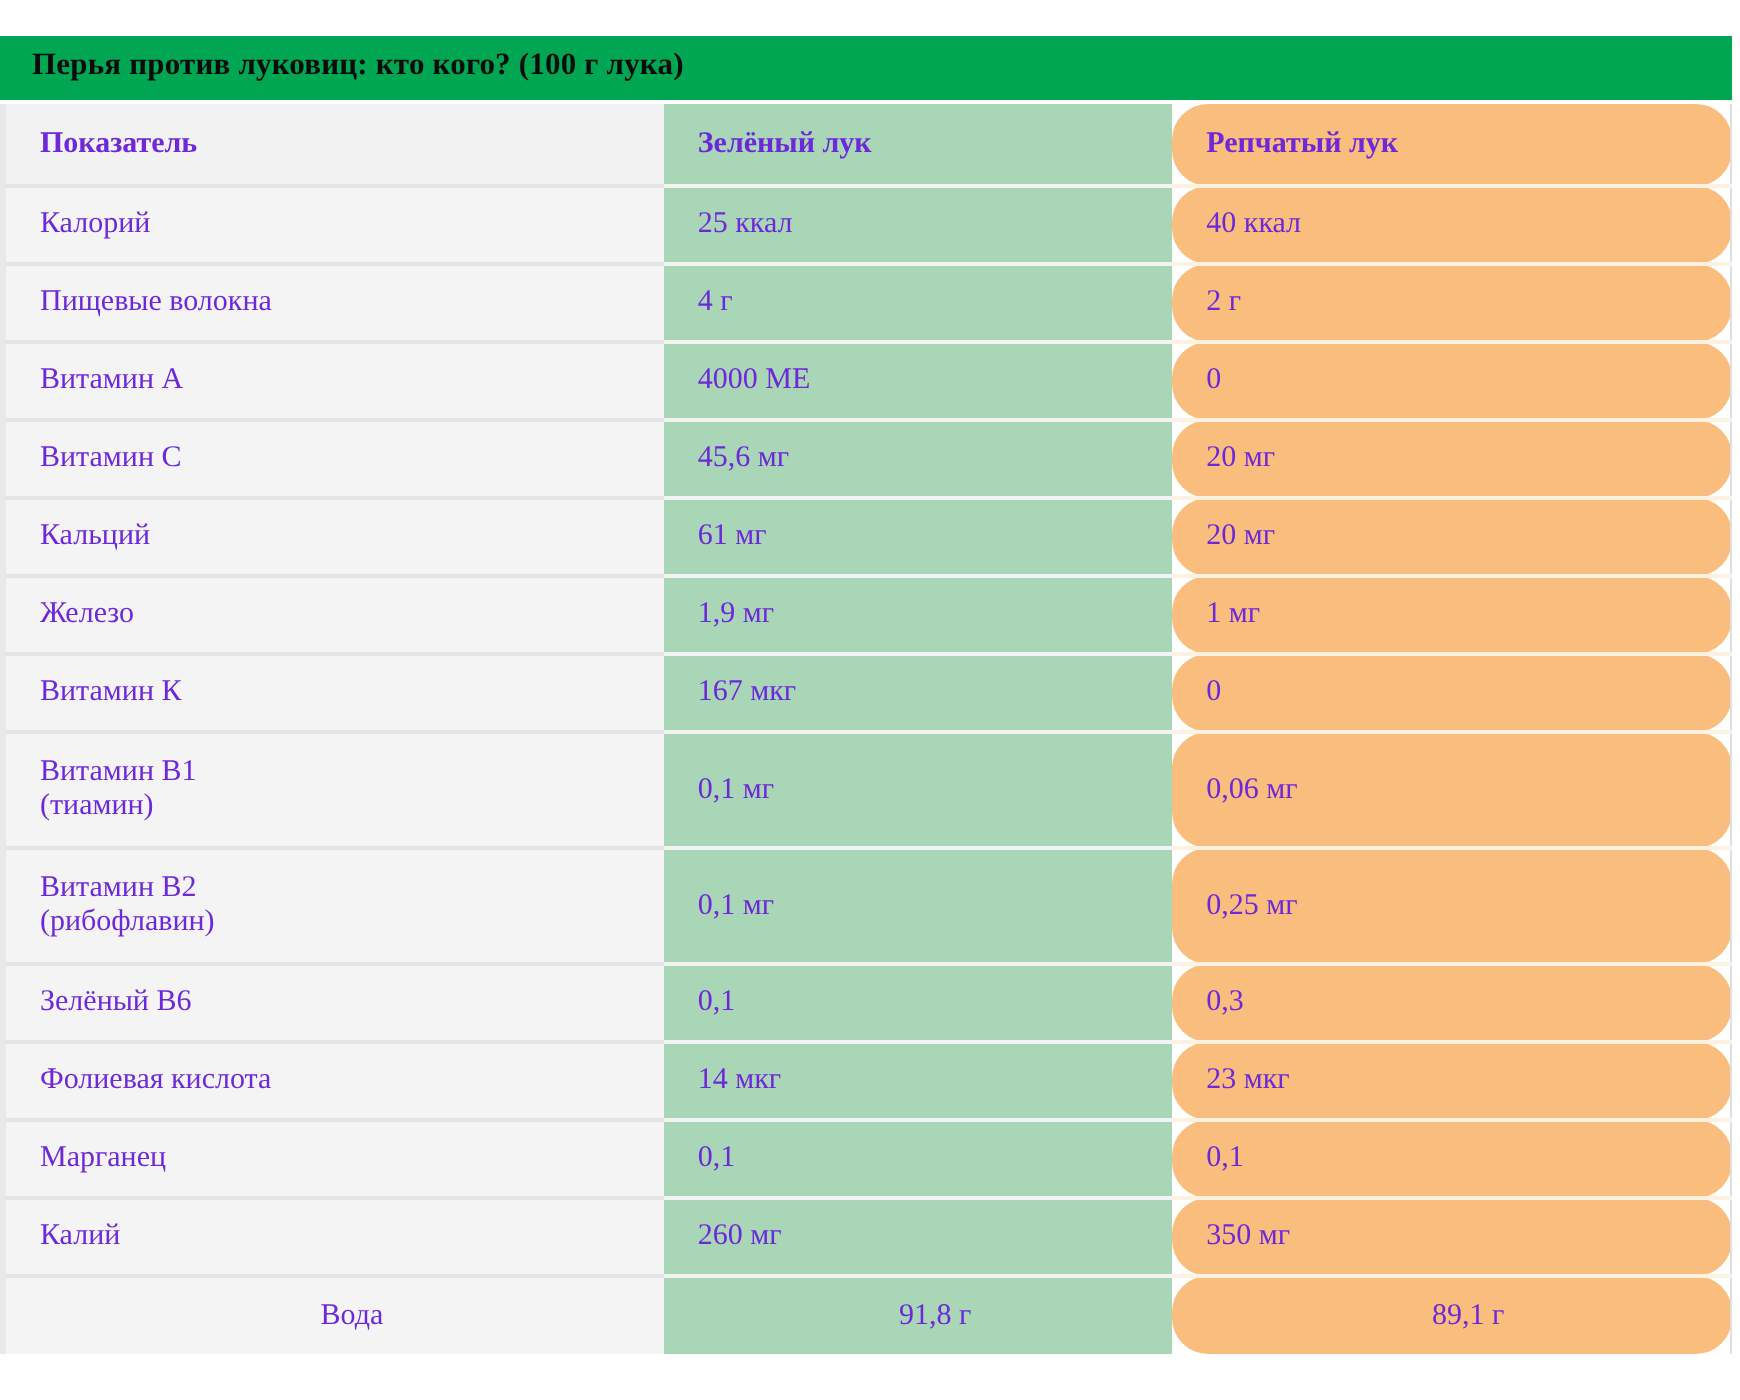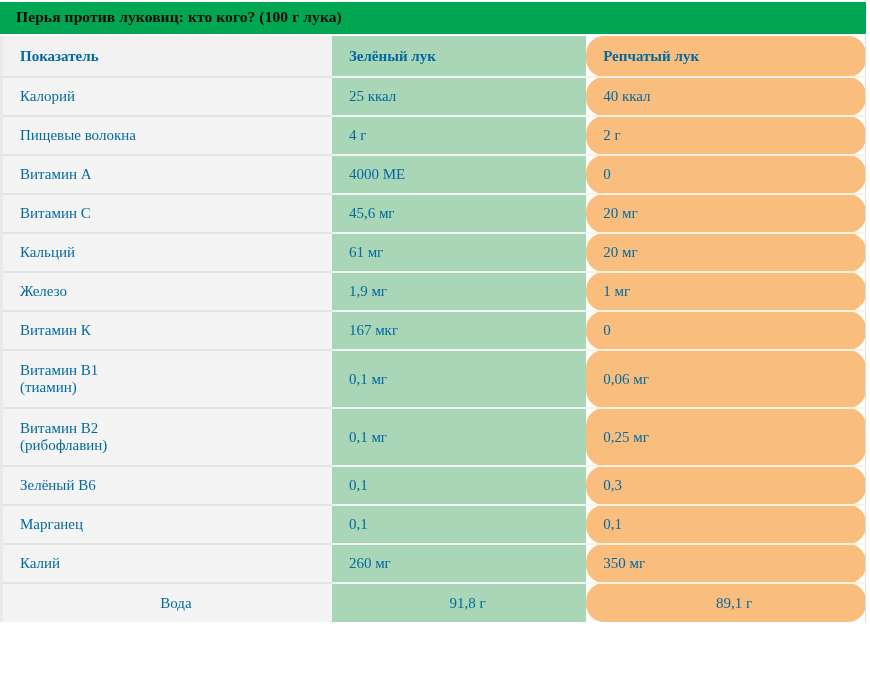--- a/index.html
+++ b/index.html
@@ -16,21 +16,21 @@
   #page {
     position: relative;
     width: 870px;
     height: 700px;
     background: #ffffff;
     overflow: hidden;
   }
   .table-wrap {
     position: absolute;
     left: 0;
-    top: 0;
+    top: 16px;
     width: 870px;
   }
   .title-bar {
     background: #00A651;
     border-left: 3px solid #00A651;
     height: 32px;
     line-height: 30px;
     padding: 0 0 0 13px;
     margin: 2px 4px 0 0;
     color: #0b0b0b;
@@ -49,21 +49,21 @@
     border-right: 1px solid #dfdfdf;
   }
   table.nutri col.c1 { width: 330px; }
   table.nutri col.c2 { width: 254px; }
   table.nutri col.c3 { width: 279px; }
 
   table.nutri th, table.nutri td {
     text-align: left;
     vertical-align: middle;
     font-size: 15px;
-    color: #0369a1;
+    color: #6d28d9;
     padding: 0 0 0 17px;
     border-bottom: 2px solid #ffffff;
   }
   table.nutri th {
     font-weight: bold;
     height: 41px;
   }
   table.nutri td {
     height: 39px;
   }
@@ -164,20 +164,25 @@
             <td class="col-label"><span>Витамин В2</span><span class="lbl-l2">(рибофлавин)</span></td>
             <td class="col-green">0,1 мг</td>
             <td class="col-orange">0,25 мг</td>
           </tr>
           <tr>
             <td class="col-label"><span>Зелёный В6</span></td>
             <td class="col-green">0,1</td>
             <td class="col-orange">0,3</td>
           </tr>
           <tr>
+            <td class="col-label"><span>Фолиевая кислота</span></td>
+            <td class="col-green">14 мкг</td>
+            <td class="col-orange">23 мкг</td>
+          </tr>
+          <tr>
             <td class="col-label"><span>Марганец</span></td>
             <td class="col-green">0,1</td>
             <td class="col-orange">0,1</td>
           </tr>
           <tr>
             <td class="col-label"><span>Калий</span></td>
             <td class="col-green">260 мг</td>
             <td class="col-orange">350 мг</td>
           </tr>
           <tr class=" last-row">

